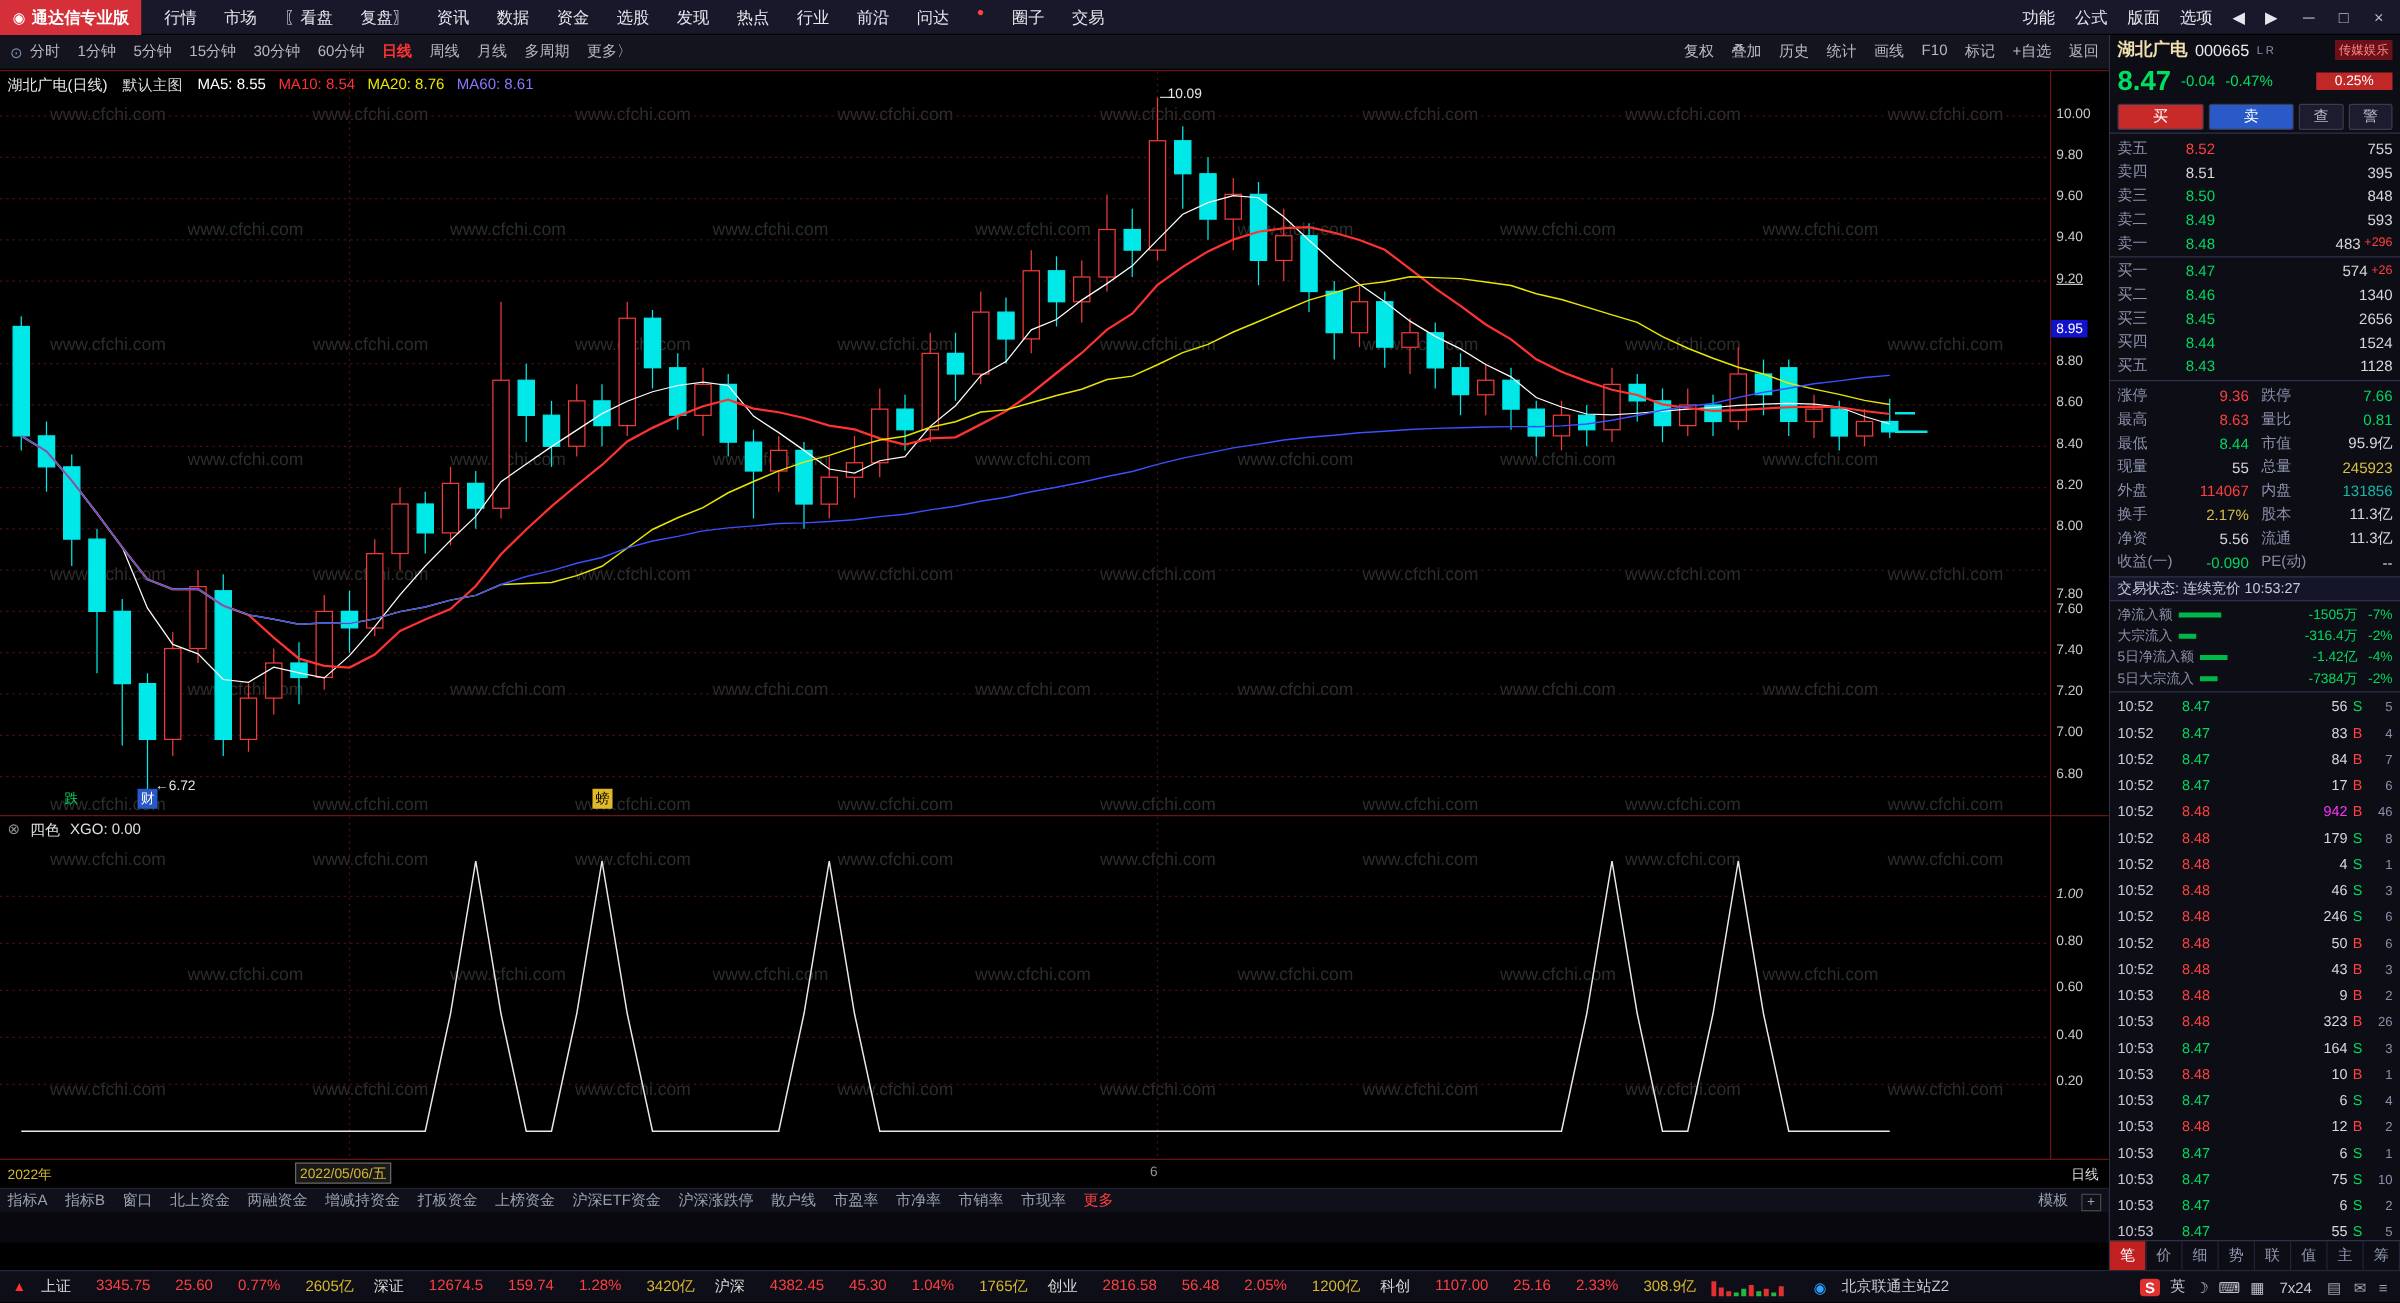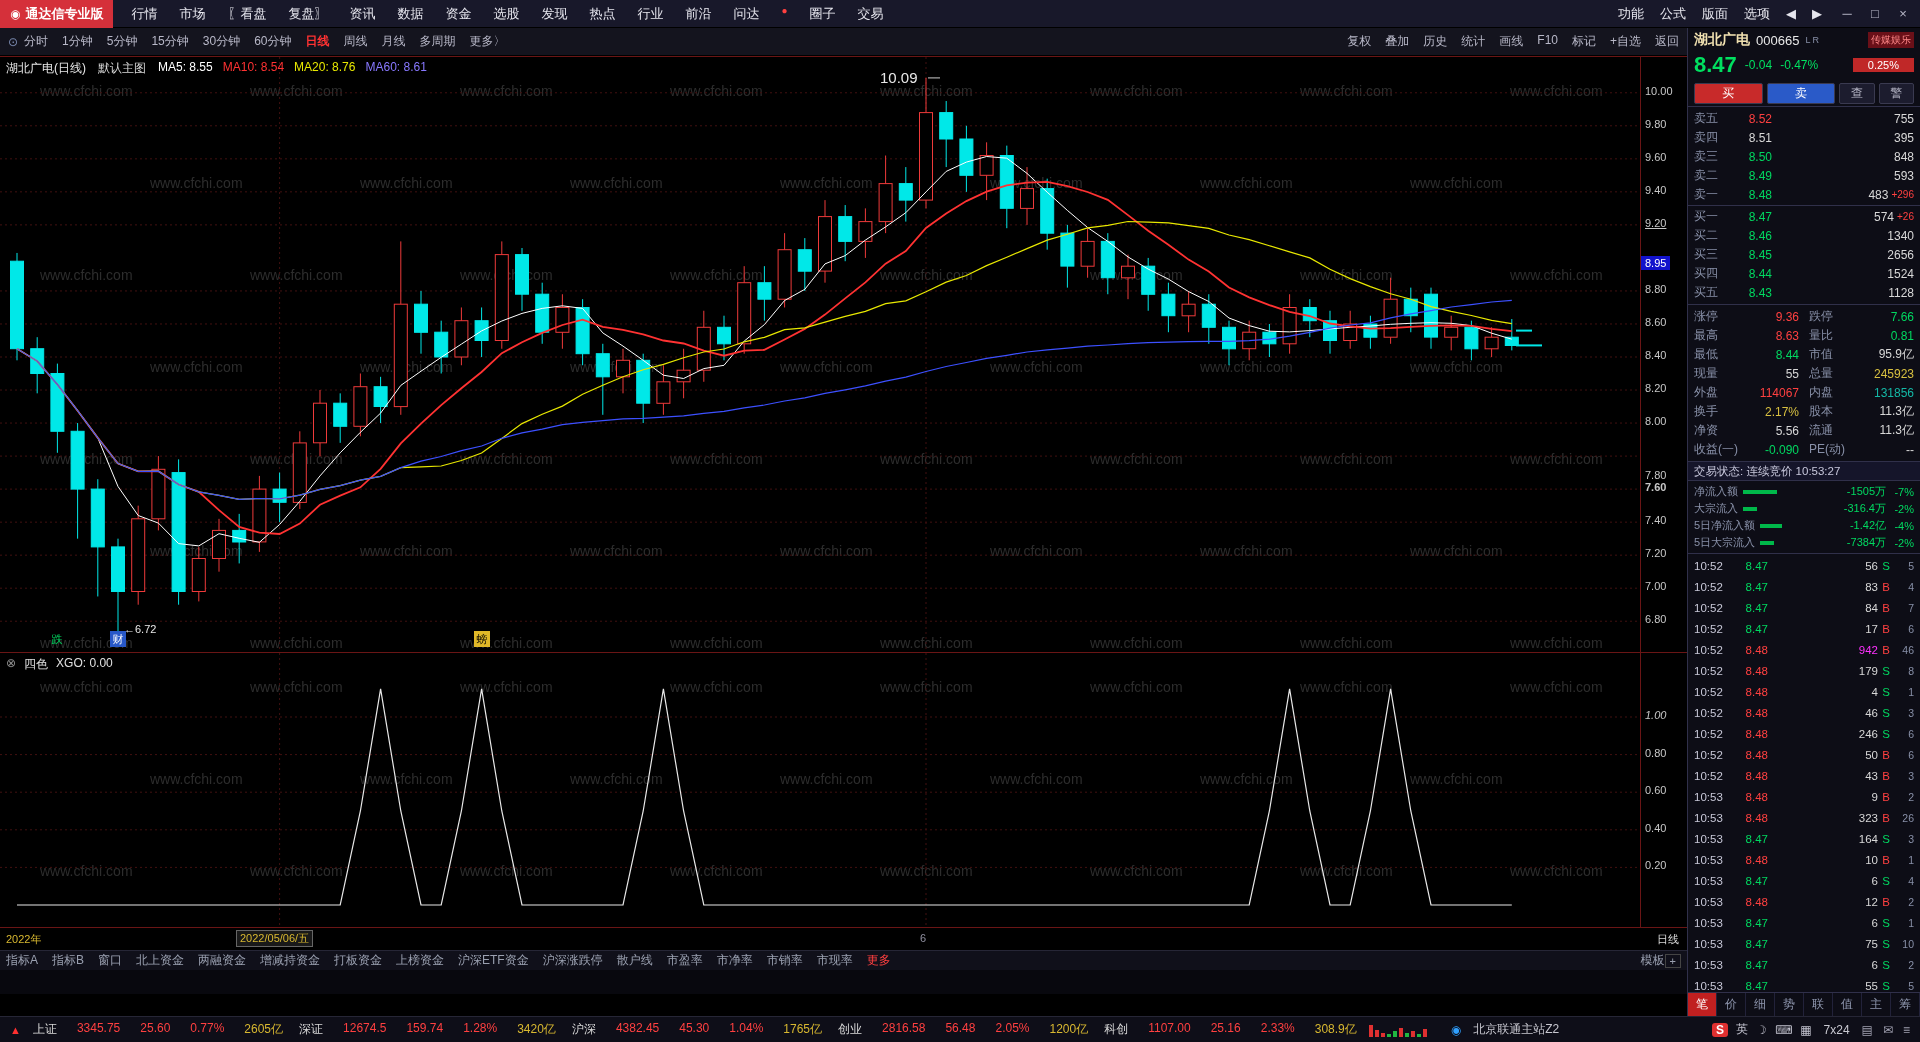--- a/index.html
+++ b/index.html
@@ -33,21 +33,21 @@
   #main-chart{position:relative;height:596px;border-top:1px solid #6a1515;overflow:hidden}
   #sub-chart{position:relative;height:276px;border-top:1px solid #6a1515;border-bottom:1px solid #6a1515;overflow:hidden}
   #main-plot,#sub-plot{position:absolute;left:0;top:0;z-index:2;display:block}
   .wm{position:absolute;inset:0;z-index:1;overflow:hidden}
   .wm span{position:absolute;color:#2d2d2d;font-size:14px;white-space:nowrap}
   #chart-header{position:absolute;left:6px;top:3px;z-index:4;display:flex;gap:12px;font-size:12px;color:#e8e8e8}
   #chart-header .ovl{color:#d8d8d8}
   #ma-labels{display:flex;gap:10px}
   #sub-header{position:absolute;left:6px;top:3px;z-index:4;display:flex;gap:8px;font-size:12px;color:#e0e0e0}
   #sub-header .cicon{color:#909090;cursor:pointer}
-  #high-ann{position:absolute;z-index:4;left:880px;top:12px;color:#e8e8e8;font-size:15px}
+  #high-ann{position:absolute;z-index:4;left:934px;top:12px;color:#e8e8e8;font-size:11px}
   #low-ann{position:absolute;z-index:4;left:124px;top:566px;color:#e8e8e8;font-size:11px}
   #event-markers{position:absolute;z-index:4;left:0;top:0;width:100%;height:100%;pointer-events:none}
   .mk{position:absolute;top:574px;width:16px;height:16px;line-height:16px;text-align:center;font-size:11px}
   .mk.green{color:#00d860}
   .mk.blue{background:#2858c8;color:#fff}
   .mk.yellow{background:#e0b828;color:#000}
   #x-axis{position:relative;height:22px;background:#000;color:#9090a0;font-size:11px}
   #xl-year{position:absolute;left:6px;top:4px;color:#d8b830}
   #xl-date{position:absolute;left:236px;top:2px;color:#d8b830;border:1px solid #666;background:#191919;padding:0 3px;cursor:pointer}
   #xl-month{position:absolute;left:920px;top:4px}
@@ -55,21 +55,21 @@
   #axis-strip{position:absolute;right:0;top:0;width:47px;height:872px;border-left:1px solid #6a1515;z-index:5}
   .axis-label{position:absolute;left:4px;color:#c8c8c8;font-size:11px}
   #price-tag{position:absolute;left:0;background:#1212cc;color:#fff;font-size:11px;padding:1px 4px}
   
   #tabs1,#tabs2{background:#10101a;display:flex;align-items:center;padding:0 6px;border-top:1px solid #262636;color:#9aa0b0}
   #tabs1{height:20px}#tabs2{height:22px}
   #tabs1-items,#tabs2-items{display:flex;gap:14px}
   #tabs2-items{gap:18px}
   #tabs1 span,#tabs2 span{cursor:pointer;white-space:nowrap}
   .acc-red{color:#ff4040}.acc-lime{color:#c8d820}.acc-orange{color:#ff9020}
-  #tabs1-right{margin-left:auto;display:flex;gap:0;align-items:center}
+  #tabs1-right{margin-left:auto;display:flex;gap:10px;align-items:flex-end}
   .plus-box{border:1px solid #444;padding:0 4px;font-size:11px}
   #sidebar-toggle{margin-left:auto;color:#ff9020;cursor:pointer}
   #bottom-gap{height:24px;background:#08080e}
   
   #panel{width:233px;background:#0d0d16;border-left:1px solid #30304a;display:flex;flex-direction:column}
   #p-name-row{height:22px;display:flex;align-items:center;gap:6px;padding:2px 6px 0}
   .pname{color:#f0e0b0;font-size:14px;font-weight:bold}
   .pcode{color:#e8e8e8;font-size:13px}
   .pflags{color:#8890a8;font-size:9px}
   .ptag{margin-left:auto;background:#6a1018;color:#ff8888;font-size:10px;padding:1px 3px;cursor:pointer}
@@ -507,21 +507,21 @@
             <div class="axis-label" style="top: 61.8px;">9.80</div>
             <div class="axis-label" style="top: 94.8286px;">9.60</div>
             <div class="axis-label" style="top: 127.857px;">9.40</div>
             <div class="axis-label" style="top: 160.886px; text-decoration: underline;">9.20</div>
             <div class="axis-label" style="top: 226.943px;">8.80</div>
             <div class="axis-label" style="top: 259.971px;">8.60</div>
             <div class="axis-label" style="top: 293px;">8.40</div>
             <div class="axis-label" style="top: 326.029px;">8.20</div>
             <div class="axis-label" style="top: 359.057px;">8.00</div>
             <div class="axis-label" style="top: 413px;">7.80</div>
-            <div class="axis-label" style="top: 425.114px; font-weight: bold;">7.60</div>
+            <div class="axis-label" style="top: 425.114px;">7.60</div>
             <div class="axis-label" style="top: 458.143px;">7.40</div>
             <div class="axis-label" style="top: 491.171px;">7.20</div>
             <div class="axis-label" style="top: 524.2px;">7.00</div>
             <div class="axis-label" style="top: 557.229px;">6.80</div>
             <div class="axis-label" style="top: 653px; font-style: italic;">1.00</div>
             <div class="axis-label" style="top: 690.6px;">0.80</div>
             <div class="axis-label" style="top: 728.2px;">0.60</div>
             <div class="axis-label" style="top: 765.8px;">0.40</div>
             <div class="axis-label" style="top: 803.4px;">0.20</div>
           </div>

